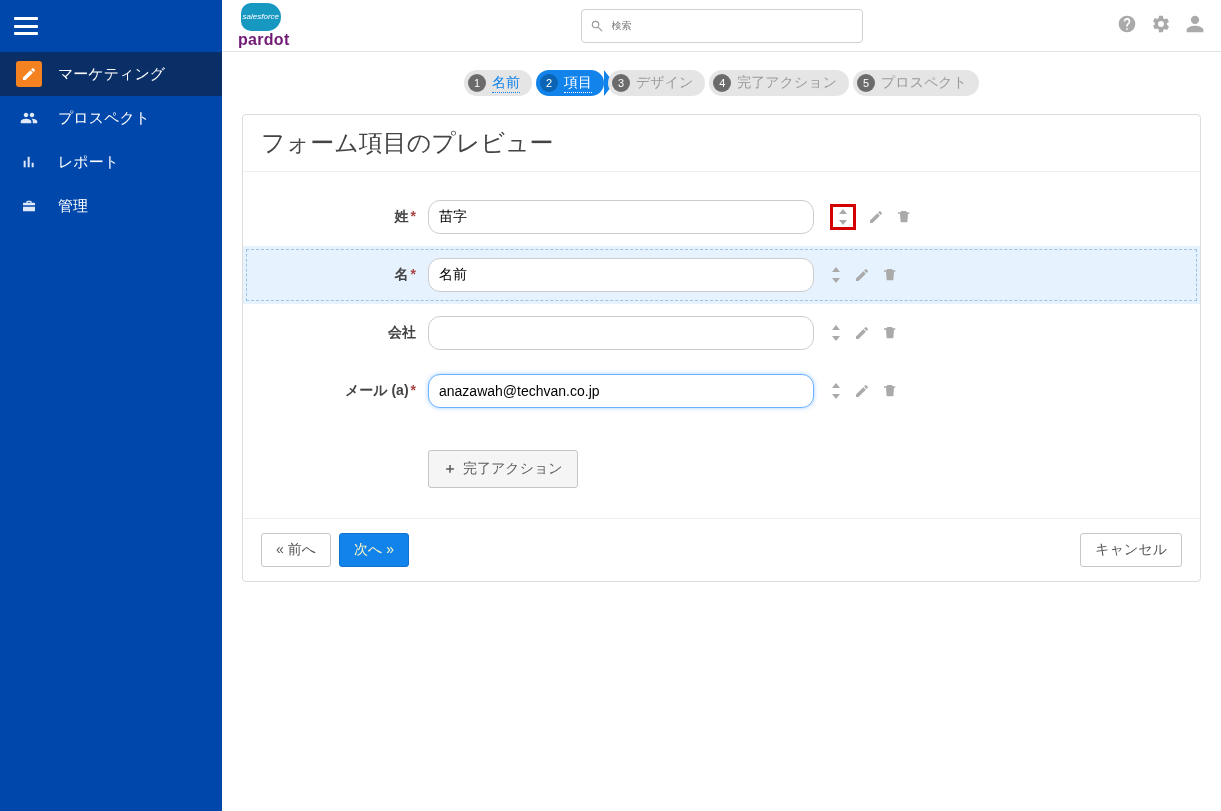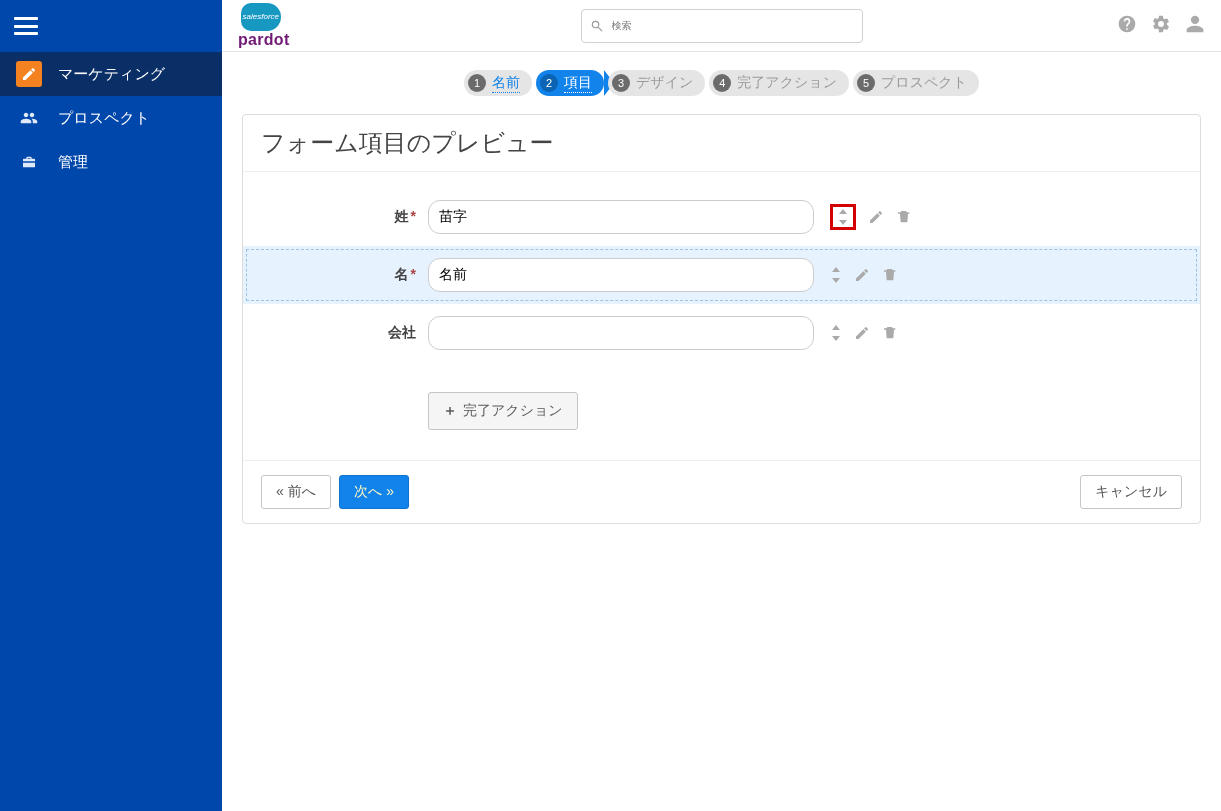--- a/index.html
+++ b/index.html
@@ -266,20 +266,28 @@
       </span>
       <span>マーケティング</span>
     </div>
     <div class="nav-item">
       <span class="nav-icon-box">
         <svg width="18" height="18" viewBox="0 0 24 24" fill="currentColor">
             <path d="M16 11c1.66 0 3-1.34 3-3s-1.34-3-3-3-3 1.34-3 3 1.34 3 3 3zm-8 0c1.66 0 3-1.34 3-3S9.66 5 8 5 5 6.34 5 8s1.34 3 3 3zm0 2c-2.33 0-7 1.17-7 3.5V19h14v-2.5C15 14.17 10.33 13 8 13zm8 0c-.29 0-.62.02-.97.05 1.16.84 1.97 1.97 1.97 3.45V19h6v-2.5c0-2.33-4.67-3.5-7-3.5z"></path>
           </svg>
       </span>
       <span>プロスペクト</span>
+    </div>
+    <div class="nav-item">
+      <span class="nav-icon-box">
+        <svg width="16" height="16" viewBox="0 0 24 24" fill="currentColor">
+            <path d="M4 20h3V10H4v10zm6 0h3V4h-3v16zm6 0h3v-7h-3v7z"></path>
+          </svg>
+      </span>
+      <span>レポート</span>
     </div>
     <div class="nav-item">
       <span class="nav-icon-box">
         <svg width="16" height="16" viewBox="0 0 24 24" fill="currentColor">
             <path d="M10 4h4a2 2 0 0 1 2 2v1h4a1 1 0 0 1 1 1v3H3V8a1 1 0 0 1 1-1h4V6a2 2 0 0 1 2-2zm0 2v1h4V6h-4zM3 13h18v6a1 1 0 0 1-1 1H4a1 1 0 0 1-1-1v-6z"></path>
           </svg>
       </span>
       <span>管理</span>
     </div>
   </nav>
@@ -420,20 +428,43 @@
           </span>
           <span class="icon-btn">
             <svg width="16" height="16" viewBox="0 0 24 24" fill="currentColor">
                 <path d="M6 7h12l-1 13H7L6 7zm3-4h6l1 2h4v2H3V5h4l1-2z"></path>
               </svg>
           </span>
         </div>
       </div>
 
       
+      <div class="field-row">
+        <div class="field-label">
+          <span>メール (a)</span><span class="req">*</span>
+        </div>
+        <input class="field-input focused" type="text" value="anazawah@techvan.co.jp" style="">
+        <div class="row-actions">
+          <span class="icon-btn">
+            <svg width="12" height="16" viewBox="0 0 10 16" fill="#aaaaaa">
+                <path d="M5 0l4 5H1zM5 16l4-5H1z"></path>
+              </svg>
+          </span>
+          <span class="icon-btn">
+            <svg width="16" height="16" viewBox="0 0 24 24" fill="currentColor">
+                <path d="M3 17.25V21h3.75L17.81 9.94l-3.75-3.75L3 17.25zM20.71 7.04a1 1 0 0 0 0-1.41l-2.34-2.34a1 1 0 0 0-1.41 0l-1.83 1.83 3.75 3.75 1.83-1.83z"></path>
+              </svg>
+          </span>
+          <span class="icon-btn">
+            <svg width="16" height="16" viewBox="0 0 24 24" fill="currentColor">
+                <path d="M6 7h12l-1 13H7L6 7zm3-4h6l1 2h4v2H3V5h4l1-2z"></path>
+              </svg>
+          </span>
+        </div>
+      </div>
 
       <button class="add-btn">
         <span style="font-weight:700;">＋</span>
         <span>完了アクション</span>
       </button>
 
     </div>
 
     <div class="panel-foot">
       <button class="btn">« 前へ</button>

